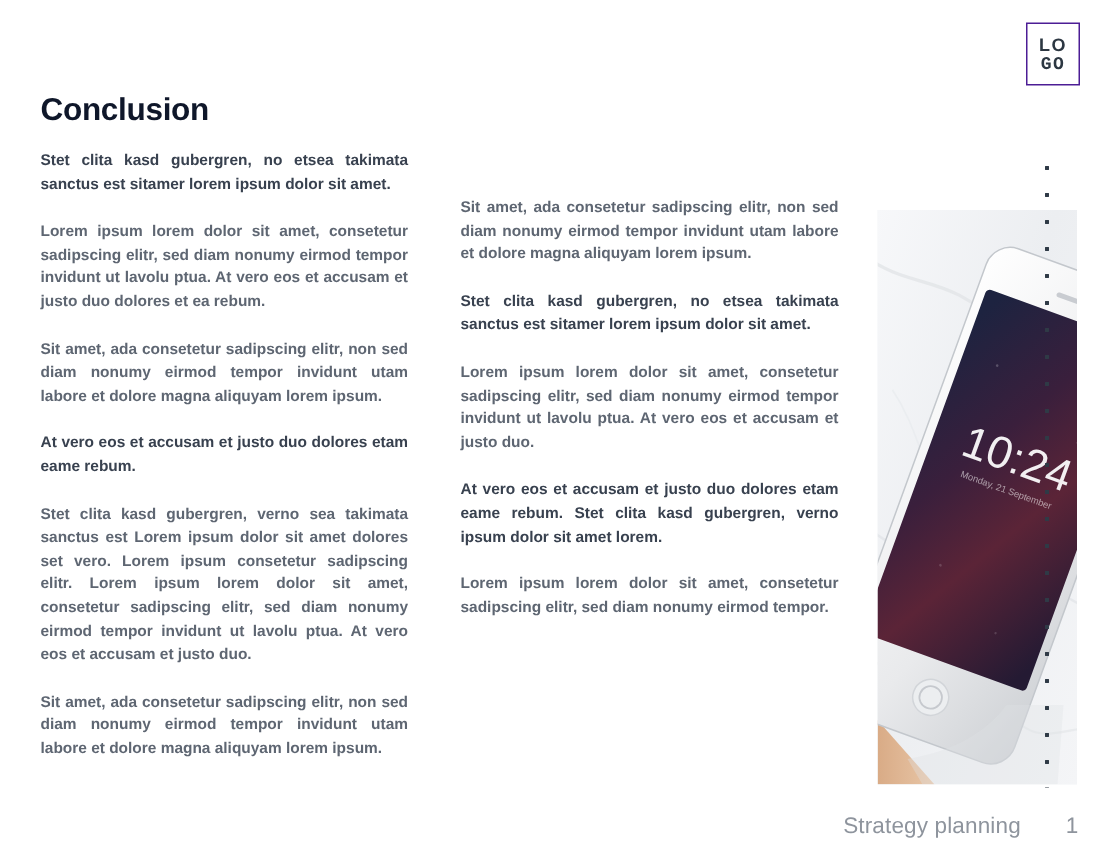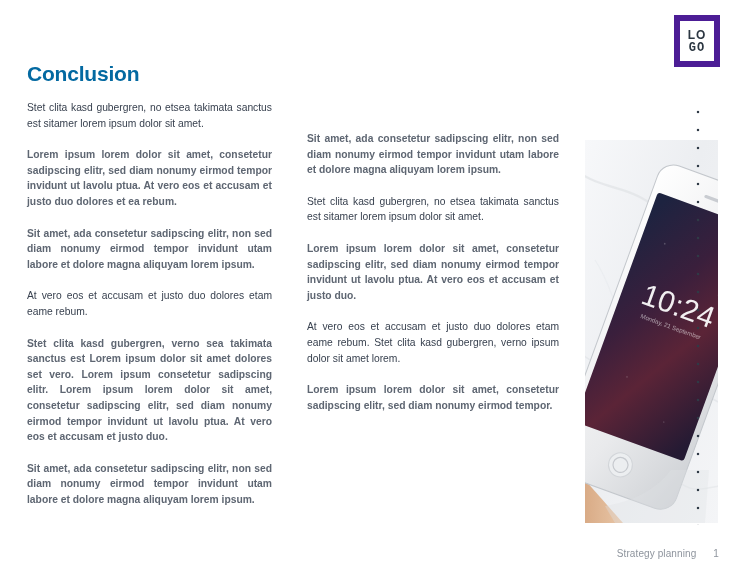--- a/index.html
+++ b/index.html
@@ -21,21 +21,21 @@
     overflow: hidden;
   }
 
   
   .logo-box {
     position: absolute;
     top: 15px;
     right: 23px;
     width: 34px;
     height: 40px;
-    border: 6px solid #4c1d95;
+    border: 1px solid #4c1d95;
     display: flex;
     flex-direction: column;
     align-items: center;
     justify-content: center;
     line-height: 1;
   }
   .logo-line {
     font-family: "Liberation Sans", sans-serif;
     font-size: 12px;
     font-weight: 700;
@@ -44,21 +44,21 @@
   }
   .logo-line + .logo-line { margin-top: 1px; font-family: Liberation Mono, monospace; }
 
   
   .page-title {
     position: absolute;
     left: 27px;
     top: 62px;
     font-size: 21px;
     font-weight: 700;
-    color: #0369a1;
+    color: #0f172a;
     letter-spacing: -0.2px;
     margin: 0;
   }
 
   
   .col {
     position: absolute;
     box-sizing: border-box;
   }
   .col-left {
@@ -77,21 +77,21 @@
     font-size: 10.3px;
     line-height: 15.6px;
     color: #5e6672;
     text-align: justify;
     text-justify: inter-word;
     font-weight: bold;
   }
   .para:last-child { margin-bottom: 0; }
 
   .para.bold {
-    font-weight: 400;
+    font-weight: 700;
     color: #38414f;
   }
 
   
   .photo {
     position: absolute;
     left: 585px;
     top: 140px;
     width: 133px;
     height: 383px;
@@ -112,22 +112,22 @@
     background-repeat: repeat-y;
   }
 
   
   .footer {
     position: absolute;
     right: 24px;
     bottom: 16px;
     display: flex;
     align-items: baseline;
-    gap: 17px;
-    font-size: 10px;
+    gap: 30px;
+    font-size: 15px;
     color: #8e949d;
     letter-spacing: 0.1px;
   }
   .footer-num { color: #8e949d; }
 </style>
 </head>
 <body>
 
 <div class="slide">
 

